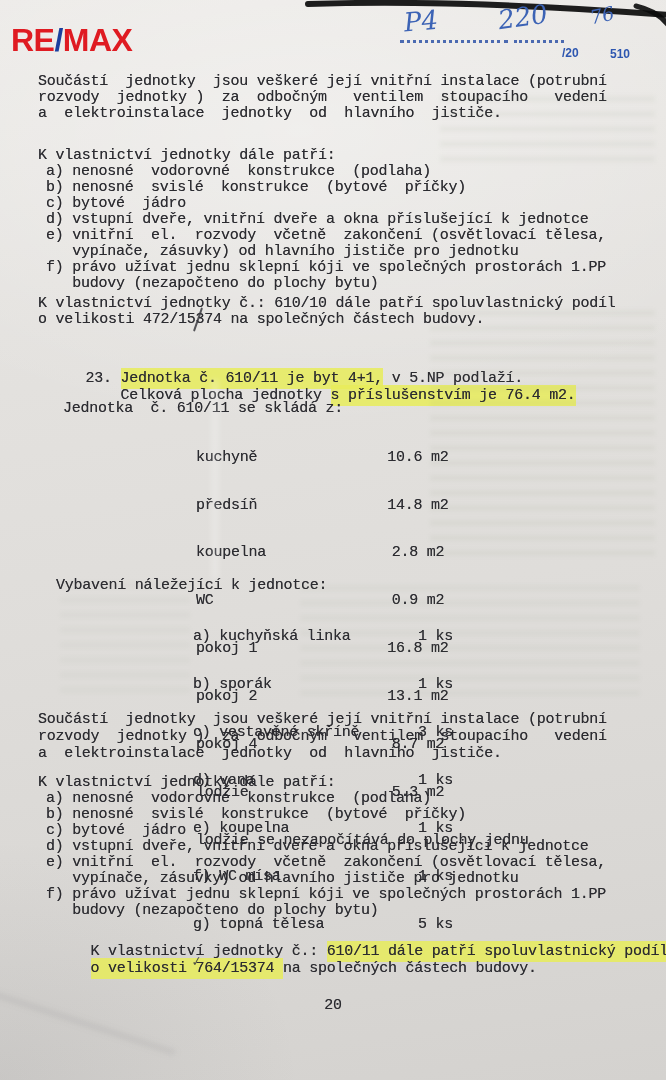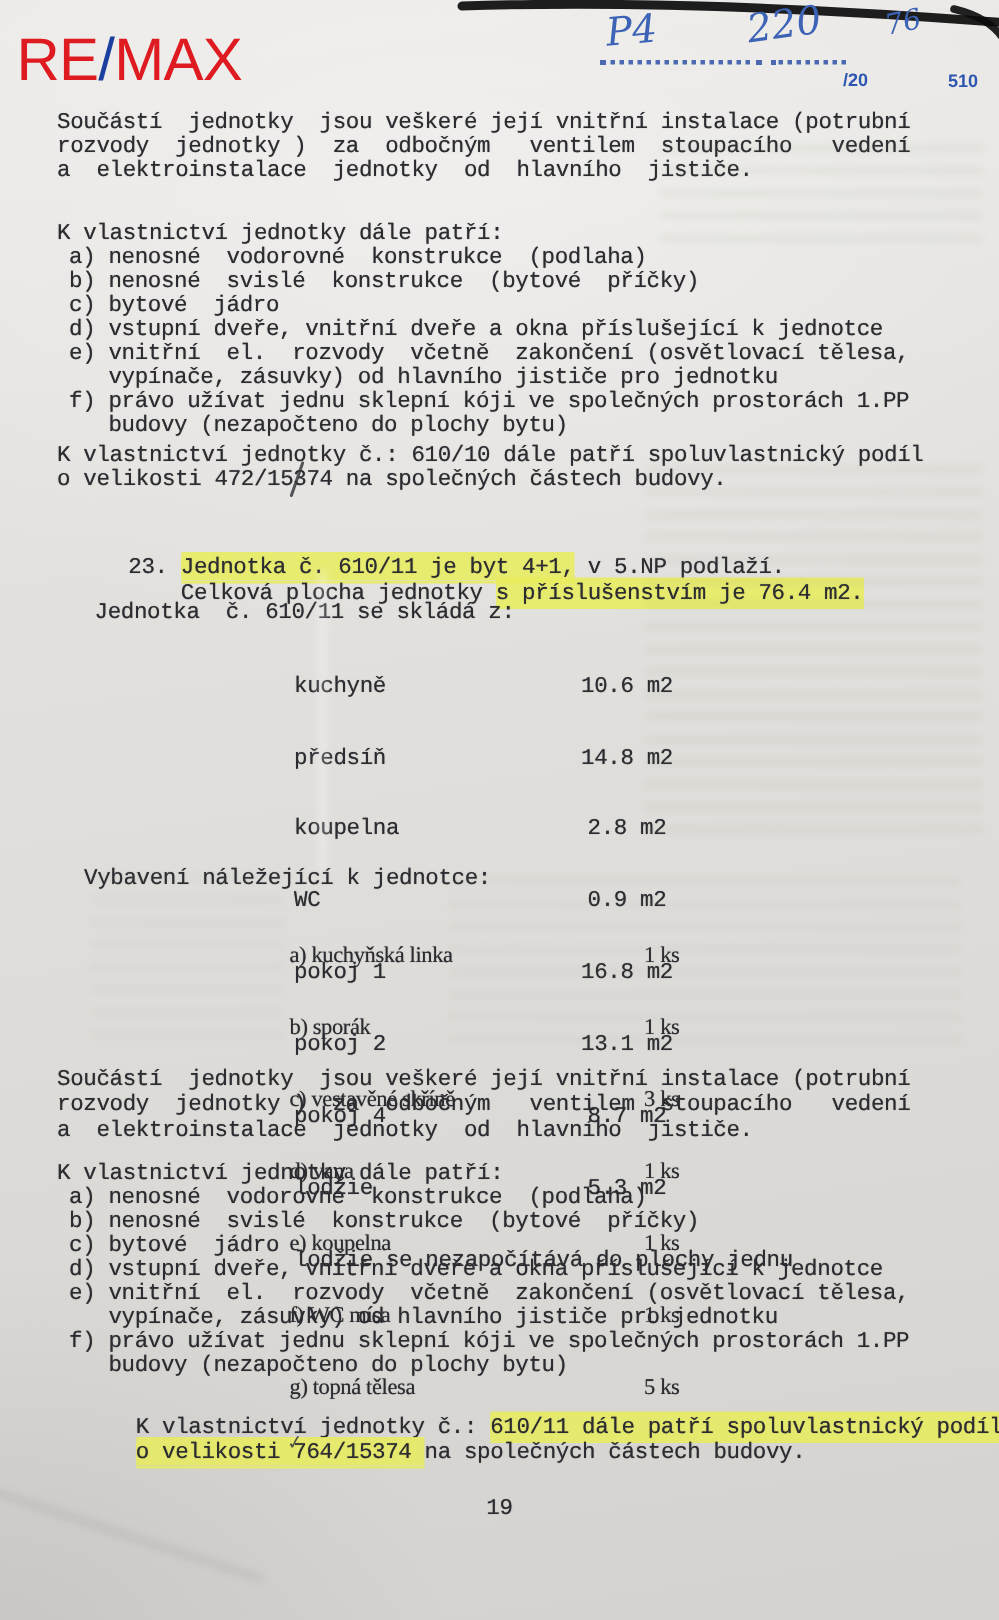--- a/index.html
+++ b/index.html
@@ -11,26 +11,26 @@
       linear-gradient(172deg,#eceae7 0%,#e4e2df 28%,#dfddda 55%,#d9d7d4 82%,#d4d2cf 100%);
     font-family:"Liberation Mono","DejaVu Sans Mono",monospace;
   }
   .tw{
     position:absolute;font-size:15px;line-height:16.3px;letter-spacing:-0.25px;
     color:#2b2b30;white-space:pre;
     text-shadow:0 0 0.6px rgba(43,43,48,0.65);
   }
   .hl{background:rgba(231,236,90,0.85);box-shadow:0 -2px 0 rgba(231,236,90,0.85),0 2px 0 rgba(231,236,90,0.85);}
   .rows .r{position:relative;height:15.33px;}
-  .eq .r{position:relative;height:15.4px;font-family:Liberation Serif, serif;}
+  .eq .r{position:relative;height:15.4px;}
   .rows .val{position:absolute;left:182px;width:80px;text-align:center;}
   .eq .cnt{position:absolute;left:192px;width:68px;text-align:right;}
   .logo{
     position:absolute;left:11px;top:25px;font-family:"Liberation Sans","DejaVu Sans",sans-serif;
-    font-size:40px;font-weight:400;letter-spacing:-0.5px;line-height:31px;
+    font-size:32px;font-weight:700;letter-spacing:-0.5px;line-height:31px;
   }
   .logo .red{color:#df1b22;}
   .logo .blue{color:#1b3f9e;}
   .stampP{position:absolute;font-family:"Liberation Sans",sans-serif;font-weight:700;font-size:12px;color:#2d56b0;margin-top:28px;}
   .stampH{position:absolute;font-family:"DejaVu Serif","Liberation Serif",serif;font-style:italic;color:#3c63b5;}
   .dots{position:absolute;height:4px;border-bottom:3px dotted #3a5cab;opacity:.9;}
   .mark{position:absolute;background:#393a40;opacity:.85;}
   .bleed{position:absolute;filter:blur(2px);opacity:.5;pointer-events:none;}
   .bleed-tex{background:repeating-linear-gradient(180deg,rgba(128,145,112,0.14) 0 6px,rgba(0,0,0,0) 6px 15px);}
   .crease{position:absolute;background:rgba(255,255,255,0.30);filter:blur(3px);}
@@ -50,21 +50,21 @@
     <span class="red">RE</span><span class="blue">/</span><span class="red">MAX</span>
   </div>
 
   <div>
     <div class="dots" style="left:400px;top:36px;width:108px;"></div>
     <div class="dots" style="left:514px;top:36px;width:50px;"></div>
     <span class="stampH" style="left:404px;top:6px;font-size:26px;transform:rotate(-5deg);">P4</span>
     <span class="stampH" style="left:498px;top:2px;font-size:26px;transform:rotate(-8deg);">220</span>
     <span class="stampP" style="left:562px;top:18px;">/20</span>
     <span class="stampH" style="left:590px;top:4px;font-size:19px;transform:rotate(-12deg);">76</span>
-    <span class="stampP" style="left:632px;top:19px;">510</span>
+    <span class="stampP" style="left:610px;top:19px;">510</span>
   </div>
 
   <div>
     <div class="tw" style="left:38px;top:74px;">Součástí  jednotky  jsou veškeré její vnitřní instalace (potrubní</div>
     <div class="tw" style="left:38px;top:90px;">rozvody  jednotky )  za  odbočným   ventilem  stoupacího   vedení</div>
     <div class="tw" style="left:38px;top:106px;">a  elektroinstalace  jednotky  od  hlavního  jističe.</div>
   </div>
 
   <div class="tw" style="left:38px;top:148px;">K vlastnictví jednotky dále patří:</div>
   <div>
@@ -138,21 +138,21 @@
   <div>
     <div class="tw" style="left:38px;top:928px;">
       <span>K vlastnictví jednotky č.: </span><span class="hl">610/11 dále patří spoluvlastnický podíl</span>
     </div>
     <div class="tw" style="left:38px;top:945px;">
       <span class="hl">o velikosti 764/15374 </span><span>na společných částech budovy.</span>
     </div>
   </div>
   <span style="position:absolute;left:192px;top:952px;font-size:15px;color:#393a40;transform:rotate(-8deg);opacity:.85;">✓</span>
 
-  <div class="tw pageno">19</div>
+  <div class="tw pageno">20</div>
 
   <div class="bleed bleed-tex" style="left:440px;top:96px;width:215px;height:70px;"></div>
   <div class="bleed bleed-tex" style="left:430px;top:310px;width:225px;height:250px;"></div>
   <div class="bleed bleed-tex" style="left:60px;top:582px;width:130px;height:118px;opacity:.35;"></div>
   <div class="bleed bleed-tex" style="left:300px;top:585px;width:340px;height:115px;opacity:.4;"></div>
 
   <div class="crease" style="left:212px;top:380px;width:6px;height:200px;"></div>
   <div class="crease" style="left:-20px;top:1020px;width:200px;height:4px;transform:rotate(18deg);background:rgba(90,90,95,0.15);"></div>
 
 </div>

